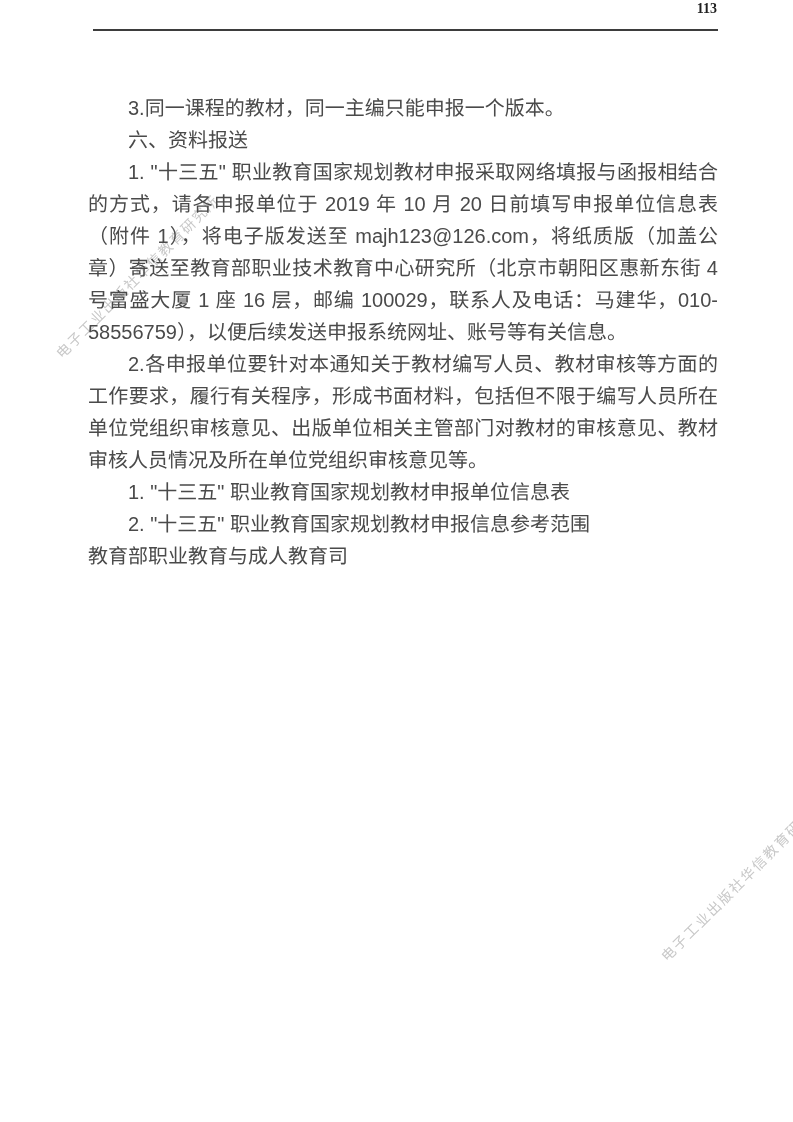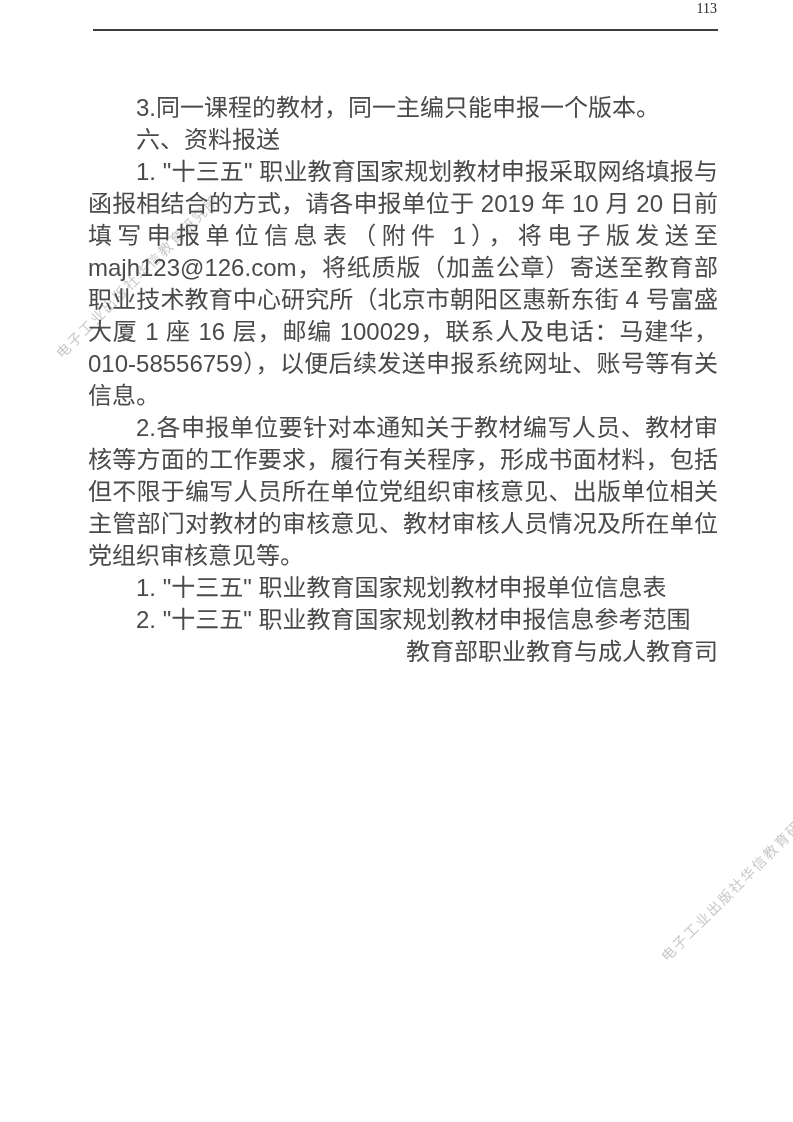--- a/index.html
+++ b/index.html
@@ -9,21 +9,21 @@
     background: #ffffff;
     position: relative;
     overflow: hidden;
     font-family: "Liberation Sans", sans-serif;
   }
   .page-number {
     position: absolute;
     top: 1px;
     right: 76px;
     font-family: "Liberation Serif", serif;
-    font-weight: 400;
+    font-weight: 700;
     font-size: 14px;
     color: #1f1f1f;
     z-index: 2;
   }
   .header-rule {
     position: absolute;
     top: 29px;
     left: 93px;
     width: 625px;
     height: 0;
@@ -41,30 +41,30 @@
     z-index: 0;
     pointer-events: none;
   }
   .wm-top-left { left: 58px; top: 345px; }
   .wm-bottom-right { left: 663px; top: 948px; }
   .content {
     position: absolute;
     left: 88px;
     top: 92px;
     width: 630px;
-    font-size: 24px;
+    font-size: 20px;
     line-height: 32px;
     color: #4a4a4a;
     text-align: justify;
     text-justify: inter-ideograph;
     z-index: 1;
   }
   .content p { margin: 0; }
   .indent { text-indent: 2em; }
-  .align-right { text-align: right; text-indent: 0; }
+  .align-right { text-align: left; text-indent: 0; }
   .date-line { margin-top: 32px !important; padding-right: 17px; }
 </style>
 </head>
 <body>
 
 <div class="page-number">113</div>
 <div class="header-rule"></div>
 
 <span class="watermark wm-top-left" style="color: rgb(200, 200, 200);">电子工业出版社华信教育研究所</span>
 <span class="watermark wm-bottom-right" style="color: rgb(200, 200, 200);">电子工业出版社华信教育研究所</span>

